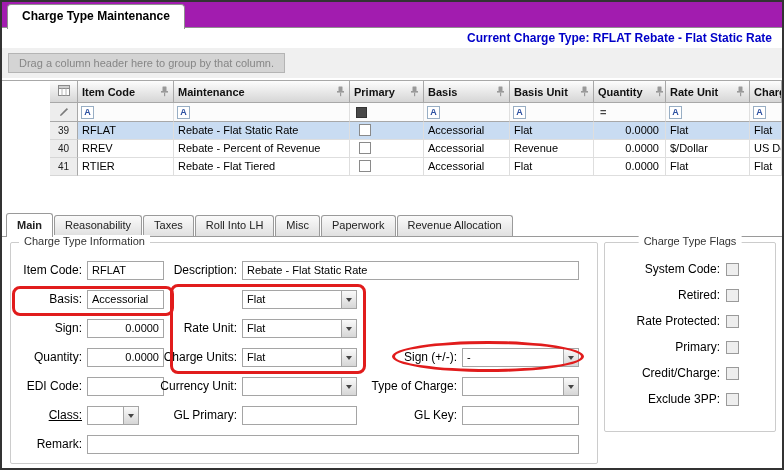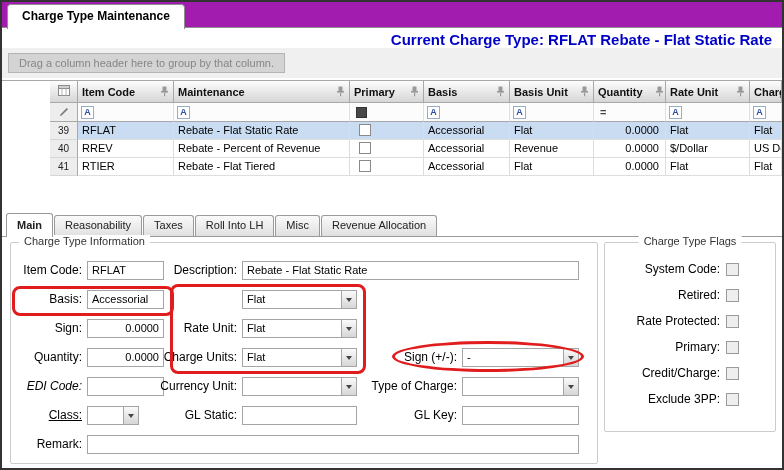--- a/index.html
+++ b/index.html
@@ -5,21 +5,21 @@
   * { margin:0; padding:0; box-sizing:border-box; }
   html,body { background:#ffffff; }
   body { width:784px; height:470px; font-family:"Liberation Sans", sans-serif; }
   .root { position:relative; width:784px; height:470px; border:2px solid #333333; background:#ffffff; overflow:hidden; }
 
   
   .toptabstrip { position:absolute; top:0; left:0; width:780px; height:26px; border-bottom:1px solid #8f8f8f; background:#a21caf; }
   .toptab { position:absolute; left:5px; top:2px; height:25px; padding:0 14px; background:#ffffff;
             border:1px solid #8f8f8f; border-bottom:none; border-radius:4px 4px 0 0;
             font-size:12px; font-weight:bold; line-height:22px; z-index:3; color:#000; }
-  .curr { position:absolute; top:29px; right:10px; font-size:15px; font-weight:bold; color:#0000C8; }
+  .curr { position:absolute; top:29px; right:10px; font-size:12px; font-weight:bold; color:#0000C8; }
 
   
   .band { position:absolute; top:46px; left:0; width:780px; height:30px; background:#f0f0f0; }
   .hint { position:absolute; left:6px; top:5px; height:20px; line-height:18px; padding:0 10px;
           background:#d4d4d4; border:1px solid #b4b4b4; color:#868686; font-size:11px; }
 
   
   .grid { position:absolute; top:78px; left:0; width:780px; border-top:1px solid #a8a8a8; background:#fff; }
   .g-head, .g-filter, .g-r { display:flex; width:780px; }
   .g-head { height:22px; }
@@ -254,20 +254,21 @@
       <div class="w8 dcell">Flat</div>
     </div>
   </div>
 
   <div class="btabs">
     <div class="btab active"><span>Main</span></div>
     <div class="btab"><span>Reasonability</span></div>
     <div class="btab"><span>Taxes</span></div>
     <div class="btab"><span>Roll Into LH</span></div>
     <div class="btab"><span>Misc</span></div>
+    <div class="btab"><span>Paperwork</span></div>
     <div class="btab"><span>Revenue Allocation</span></div>
   </div>
 
   <div class="groupbox" style="left:8px; top:240px; width:588px; height:222px;">
     <div class="grouptitle" style="left:8px;">Charge Type Information</div>
   </div>
 
   <div class="groupbox" style="left:602px; top:240px; width:172px; height:190px;">
     <div class="grouptitle" style="left:50%; transform:translateX(-50%);">Charge Type Flags</div>
   </div>
@@ -277,21 +278,21 @@
 
   <div class="lbl" style="left:8px; top:288px; width:72px;">Basis:</div>
   <div class="tb" style="left:85px; top:288px; width:77px;"><span>Accessorial</span></div>
 
   <div class="lbl" style="left:8px; top:317px; width:72px;">Sign:</div>
   <div class="tb numv" style="left:85px; top:317px; width:77px;"><span>0.0000</span></div>
 
   <div class="lbl" style="left:8px; top:346px; width:72px;">Quantity:</div>
   <div class="tb numv" style="left:85px; top:346px; width:77px;"><span>0.0000</span></div>
 
-  <div class="lbl" style="left:8px; top:375px; width:72px;font-style:italic;">EDI Code:</div>
+  <div class="lbl" style="left:8px; top:375px; width:72px;">EDI Code:</div>
   <div class="tb" style="left:85px; top:375px; width:77px;"><span></span></div>
 
   <div class="lbl" style="left:8px; top:404px; width:72px;text-decoration:underline;">Class:</div>
   <div class="tb combo" style="left:85px; top:404px; width:52px;"><span></span><span class="arr"></span></div>
 
   <div class="lbl" style="left:8px; top:433px; width:72px;">Remark:</div>
   <div class="tb" style="left:85px; top:433px; width:492px;"><span></span></div>
 
   <div class="lbl" style="left:150px; top:259px; width:85px;">Description:</div>
   <div class="tb" style="left:240px; top:259px; width:337px;"><span>Rebate - Flat Static Rate</span></div>
@@ -300,21 +301,21 @@
 
   <div class="lbl" style="left:150px; top:317px; width:85px;">Rate Unit:</div>
   <div class="tb combo" style="left:240px; top:317px; width:115px;"><span>Flat</span><span class="arr"></span></div>
 
   <div class="lbl" style="left:150px; top:346px; width:85px;">Charge Units:</div>
   <div class="tb combo" style="left:240px; top:346px; width:115px;"><span>Flat</span><span class="arr"></span></div>
 
   <div class="lbl" style="left:150px; top:375px; width:85px;">Currency Unit:</div>
   <div class="tb combo" style="left:240px; top:375px; width:115px;"><span></span><span class="arr"></span></div>
 
-  <div class="lbl" style="left:150px; top:404px; width:85px;">GL Static:</div>
+  <div class="lbl" style="left:150px; top:404px; width:85px;">GL Primary:</div>
   <div class="tb" style="left:240px; top:404px; width:115px;"><span></span></div>
 
   <div class="lbl" style="left:360px; top:346px; width:95px;">Sign (+/-):</div>
   <div class="tb combo" style="left:460px; top:346px; width:117px;"><span>-</span><span class="arr"></span></div>
 
   <div class="lbl" style="left:360px; top:375px; width:95px;">Type of Charge:</div>
   <div class="tb combo" style="left:460px; top:375px; width:117px;"><span></span><span class="arr"></span></div>
 
   <div class="lbl" style="left:360px; top:404px; width:95px;">GL Key:</div>
   <div class="tb" style="left:460px; top:404px; width:117px;"><span></span></div>

